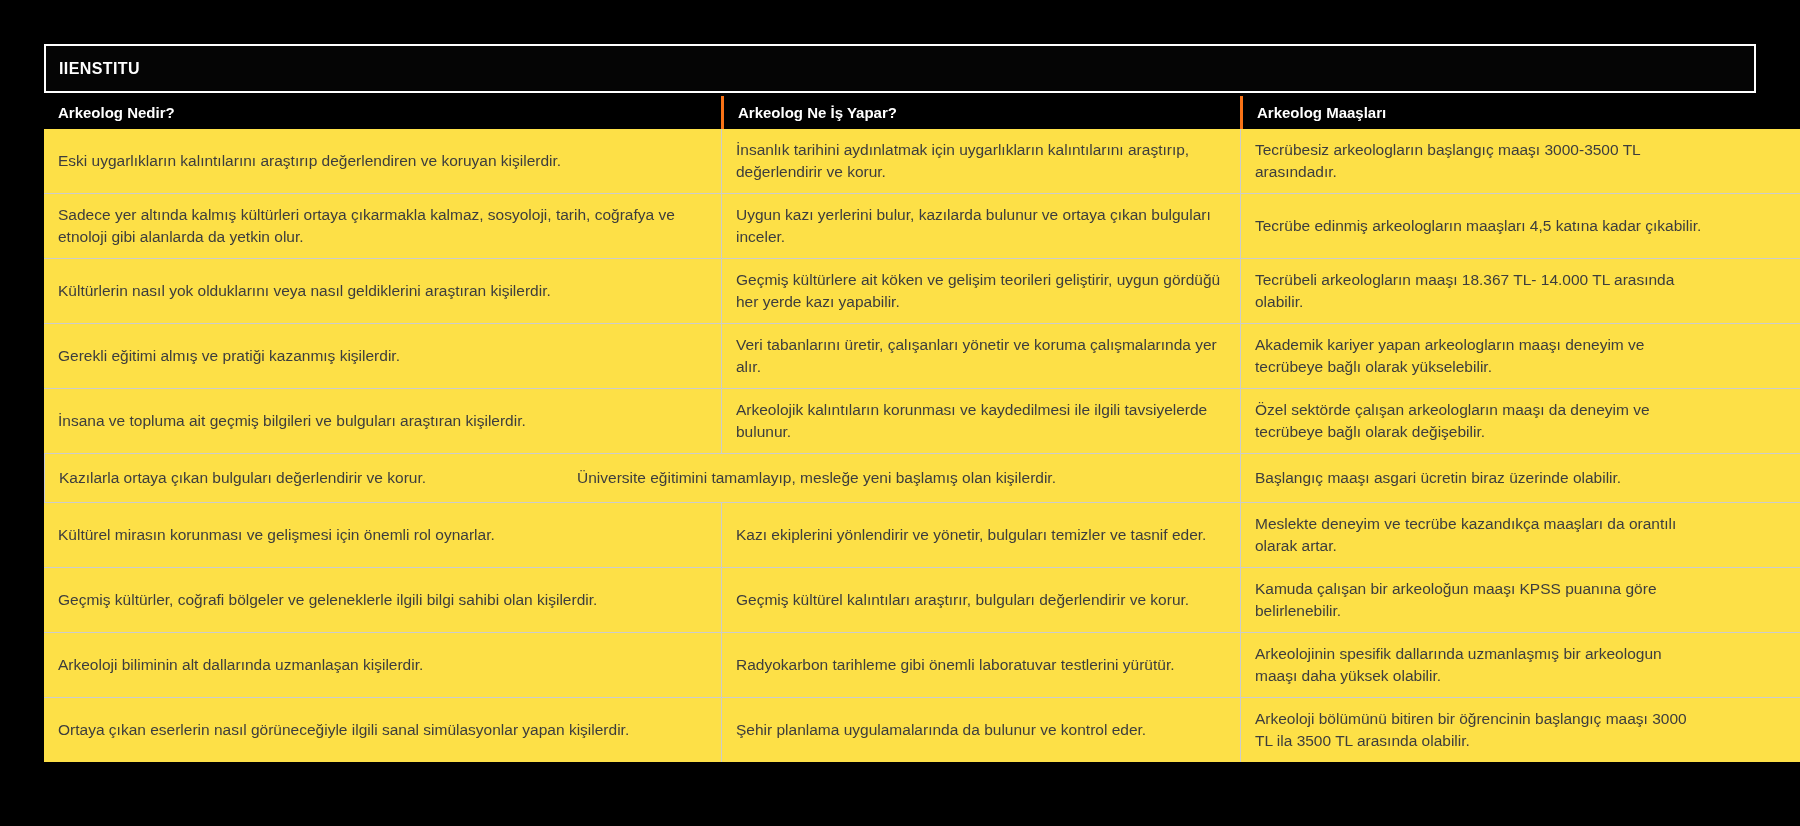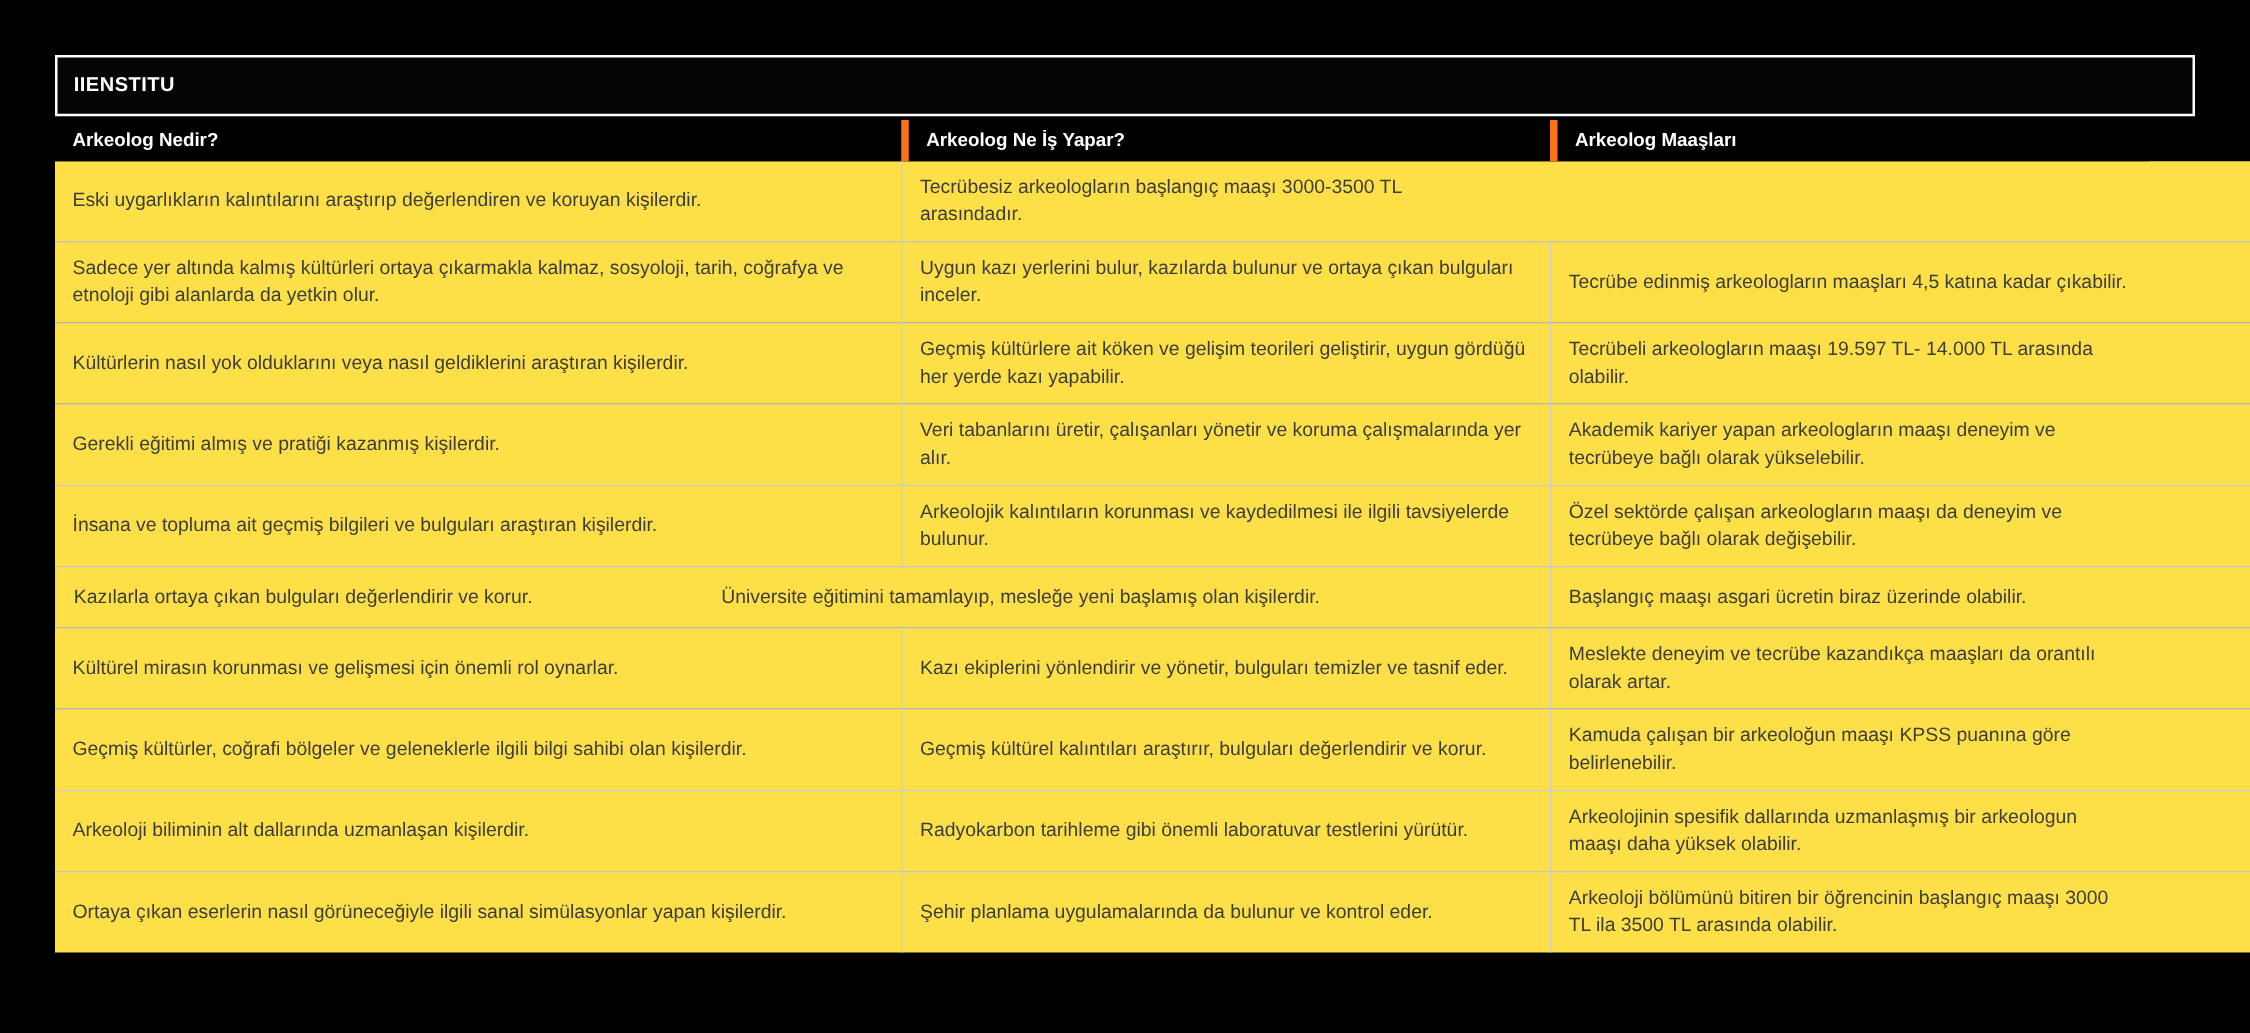--- a/index.html
+++ b/index.html
@@ -47,21 +47,21 @@
   .th {
     box-sizing: border-box;
     background: #000000;
     color: #ffffff;
     font-weight: bold;
     font-size: 15px;
     display: flex;
     align-items: center;
     padding: 0 14px;
   }
-  .th.c2, .th.c3 { border-left: 6px solid #f97316; }
+  .th.c2, .th.c3 { border-left: 3px solid #f97316; }
   .c1 { width: 677px; }
   .c2 { width: 519px; }
   .c3 { width: 480px; }
   .row {
     display: flex;
     background: #fde047;
     min-height: 48px;
   }
   .tbody .row + .row { border-top: 1px solid #cccccc; }
   .td {
@@ -89,20 +89,23 @@
       <div class="thead">
         <div class="th c1">Arkeolog Nedir?</div>
         <div class="th c2">Arkeolog Ne İş Yapar?</div>
         <div class="th c3">Arkeolog Maaşları</div>
       </div>
       <div class="tbody" id="tbody">
           <div class="row">
             <div class="td c1">
               <span>Eski uygarlıkların kalıntılarını araştırıp değerlendiren ve koruyan kişilerdir.</span>
             </div>
+            <div class="td c2">
+              <span>İnsanlık tarihini aydınlatmak için uygarlıkların kalıntılarını araştırıp, değerlendirir ve korur.</span>
+            </div>
             <div class="td c3">
               <span>Tecrübesiz arkeologların başlangıç maaşı 3000-3500 TL arasındadır.</span>
             </div>
           </div>
           <div class="row">
             <div class="td c1">
               <span>Sadece yer altında kalmış kültürleri ortaya çıkarmakla kalmaz, sosyoloji, tarih, coğrafya ve etnoloji gibi alanlarda da yetkin olur.</span>
             </div>
             <div class="td c2">
               <span>Uygun kazı yerlerini bulur, kazılarda bulunur ve ortaya çıkan bulguları inceler.</span>
@@ -112,21 +115,21 @@
             </div>
           </div>
           <div class="row">
             <div class="td c1">
               <span>Kültürlerin nasıl yok olduklarını veya nasıl geldiklerini araştıran kişilerdir.</span>
             </div>
             <div class="td c2">
               <span>Geçmiş kültürlere ait köken ve gelişim teorileri geliştirir, uygun gördüğü her yerde kazı yapabilir.</span>
             </div>
             <div class="td c3">
-              <span>Tecrübeli arkeologların maaşı 19.597 TL- 14.000 TL arasında olabilir.</span>
+              <span>Tecrübeli arkeologların maaşı 18.367 TL- 14.000 TL arasında olabilir.</span>
             </div>
           </div>
           <div class="row">
             <div class="td c1">
               <span>Gerekli eğitimi almış ve pratiği kazanmış kişilerdir.</span>
             </div>
             <div class="td c2">
               <span>Veri tabanlarını üretir, çalışanları yönetir ve koruma çalışmalarında yer alır.</span>
             </div>
             <div class="td c3">

